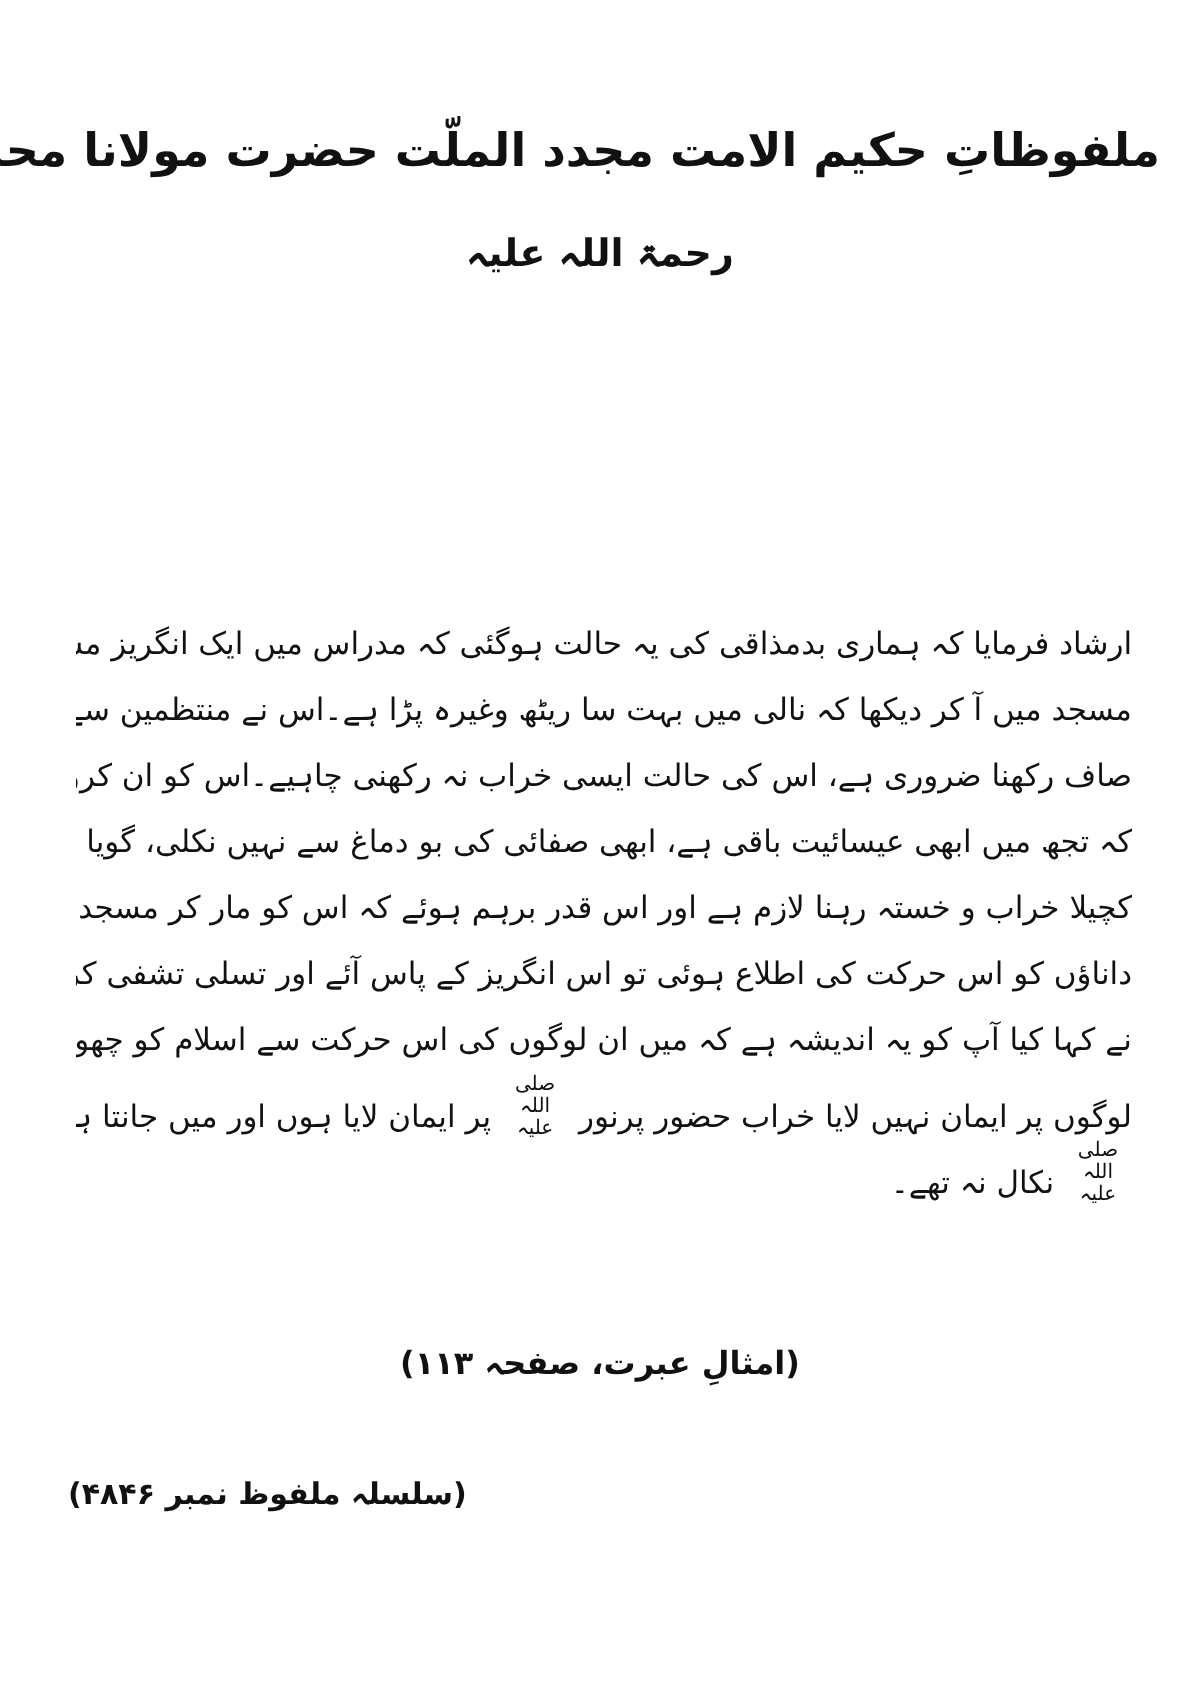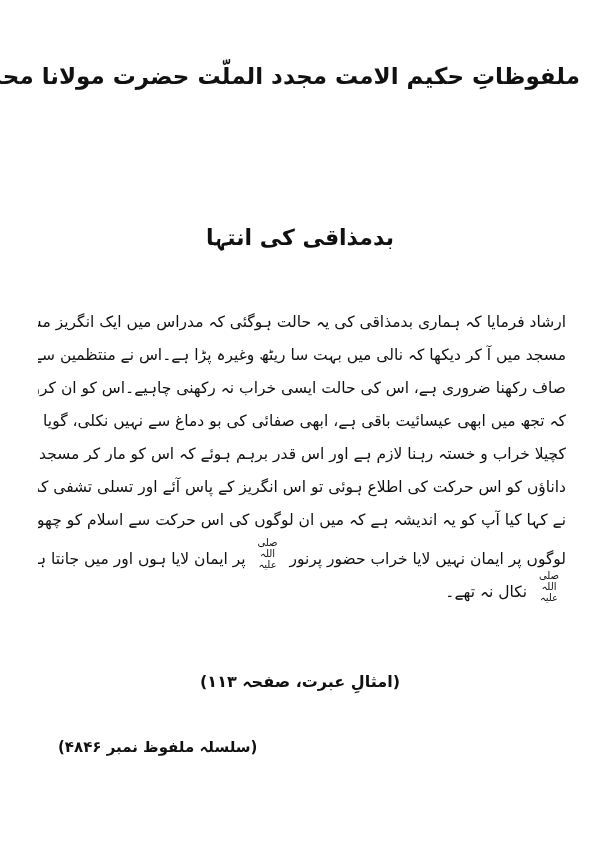--- a/index.html
+++ b/index.html
@@ -90,31 +90,30 @@
     }
     .series-number {
       position: absolute;
       left: 34px;
       top: 733px;
       font-weight: bold;
       font-size: 15px;
       line-height: 28px;
       white-space: nowrap;
       direction: rtl;
-      margin-left: 24px;
     }
   </style>
 </head>
 <body>
 
 <div class="page">
 
   <div class="heading heading-1">ملفوظاتِ حکیم الامت مجدد الملّت حضرت مولانا محمد اشرف علی تھانوی</div>
+  <div class="heading heading-2">رحمۃ اللہ علیہ</div>
 
-  <div class="article-title">بدمذاقی کی انتہا</div>
 
   <div class="body-text">
     <div class="body-line">
       <span>ارشاد فرمایا کہ ہماری بدمذاقی کی یہ حالت ہوگئی کہ مدراس میں ایک انگریز مسلمان ہوا۔</span>
     </div>
     <div class="body-line">
       <span>مسجد میں آ کر دیکھا کہ نالی میں بہت سا ریٹھ وغیرہ پڑا ہے۔اس نے منتظمین سے کہا کہ مسجد کو</span>
     </div>
     <div class="body-line">
       <span>صاف رکھنا ضروری ہے، اس کی حالت ایسی خراب نہ رکھنی چاہیے۔اس کو ان کروہ لوگ کہنے لگے</span>

